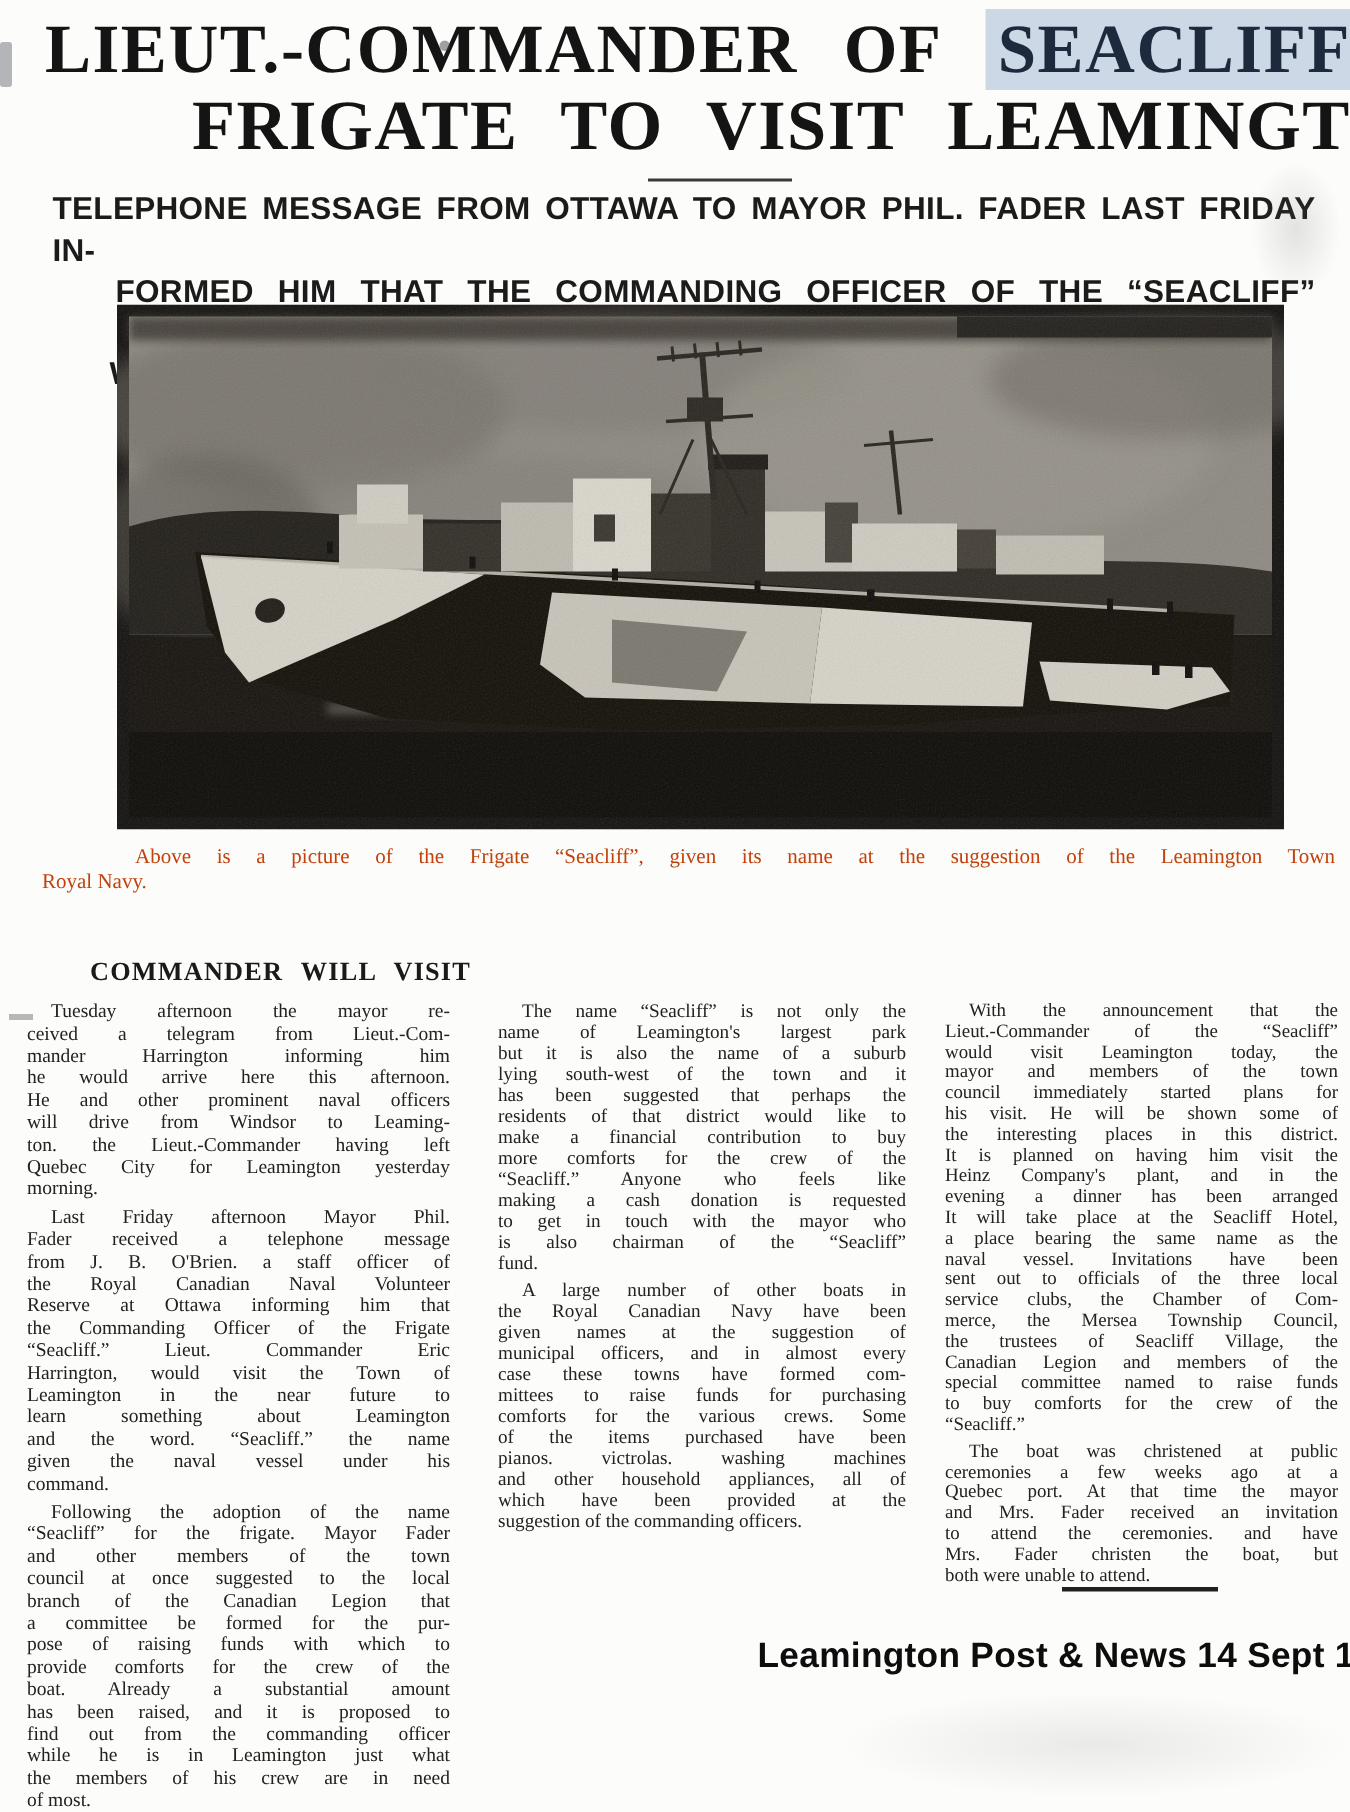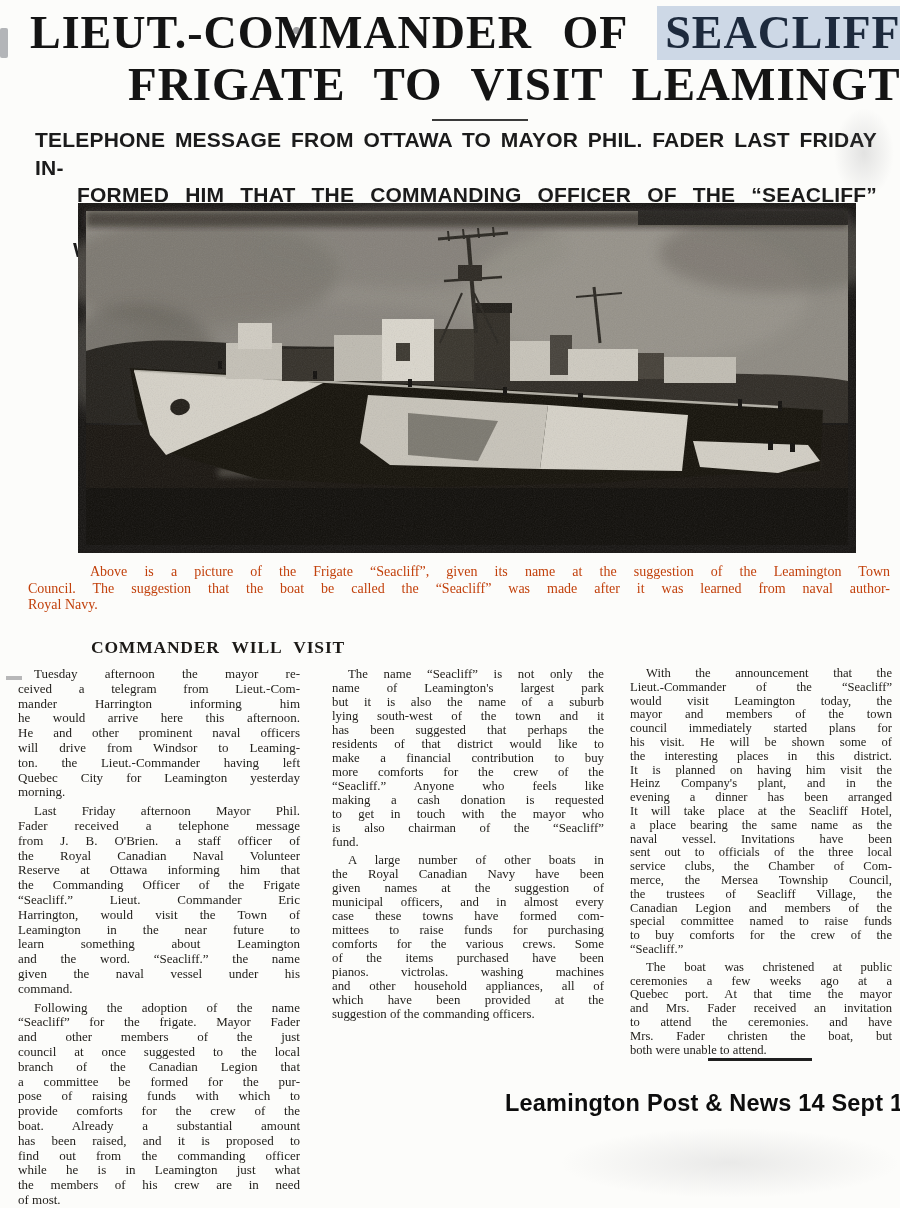--- a/index.html
+++ b/index.html
@@ -20,21 +20,21 @@
 
   
   .photo{position:absolute;left:78px;top:203px;width:778px;height:350px;margin:0;}
   .photo svg{display:block;}
 
   
   .caption{position:absolute;left:28px;top:564px;width:862px;font-size:14px;line-height:16.6px;color:#c2410c;}
   .caption .jline:first-child{text-indent:62px;}
 
   
-  .section-heading{position:absolute;left:60px;top:637px;font-size:17.5px;font-weight:bold;letter-spacing:0.8px;word-spacing:7px;color:#1c1a17;margin-left:31px;}
+  .section-heading{position:absolute;left:60px;top:637px;font-size:17.5px;font-weight:bold;letter-spacing:0.8px;word-spacing:7px;color:#1c1a17;}
 
   
   .col{position:absolute;top:667px;color:#24221e;}
   .col1{left:18px;width:282px;font-size:13px;line-height:14.8px;}
   .col2{left:332px;width:272px;font-size:12.8px;line-height:14px;}
   .col3{left:630px;width:262px;font-size:12.6px;line-height:13.8px;}
   .para{margin:0 0 4px 0;}
   .para > .jline:first-child{text-indent:16px;}
 
   .jline{text-align:justify;text-align-last:justify;}
@@ -157,21 +157,20 @@
         <rect x="712" y="240" width="5" height="9"></rect>
       </g>
 
       <rect x="0" y="0" width="778" height="350" filter="url(#grain)" opacity="0.22" style="mix-blend-mode:multiply"></rect>
       <rect x="0" y="0" width="778" height="350" filter="url(#grain)" opacity="0.12" style="mix-blend-mode:screen"></rect>
     </svg>
   </figure>
 
   <div class="caption">
       <div class="jline">Above is a picture of the Frigate “Seacliff”, given its name at the suggestion of the Leamington Town</div>
-      <div class="jline">Council.  The suggestion that the boat be called the “Seacliff” was made after it was learned from naval author-</div>
       <div class="jline lastline">Royal Navy.</div>
     </div>
 
   <div class="section-heading">COMMANDER WILL VISIT</div>
 
   <div class="col col1">
       <div class="para">
         <div class="jline">Tuesday afternoon the mayor re-</div>
         <div class="jline">ceived a telegram from Lieut.-Com-</div>
         <div class="jline">mander Harrington informing him</div>
@@ -193,21 +192,21 @@
         <div class="jline">Harrington, would visit the Town of</div>
         <div class="jline">Leamington in the near future to</div>
         <div class="jline">learn something about Leamington</div>
         <div class="jline">and the word. “Seacliff.” the name</div>
         <div class="jline">given the naval vessel under his</div>
         <div class="jline lastline">command.</div>
       </div>
       <div class="para">
         <div class="jline">Following the adoption of the name</div>
         <div class="jline">“Seacliff” for the frigate. Mayor Fader</div>
-        <div class="jline">and other members of the just</div>
+        <div class="jline">and other members of the town</div>
         <div class="jline">council at once suggested to the local</div>
         <div class="jline">branch of the Canadian Legion that</div>
         <div class="jline">a committee be formed for the pur-</div>
         <div class="jline">pose of raising funds with which to</div>
         <div class="jline">provide comforts for the crew of the</div>
         <div class="jline">boat. Already a substantial amount</div>
         <div class="jline">has been raised, and it is proposed to</div>
         <div class="jline">find out from the commanding officer</div>
         <div class="jline">while he is in Leamington just what</div>
         <div class="jline">the members of his crew are in need</div>

